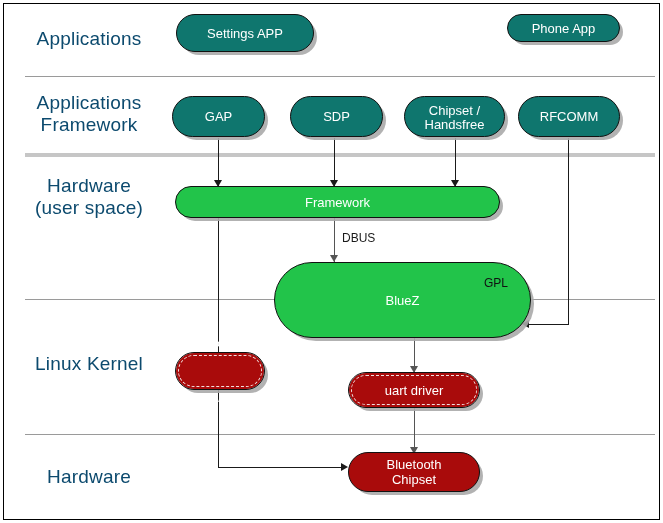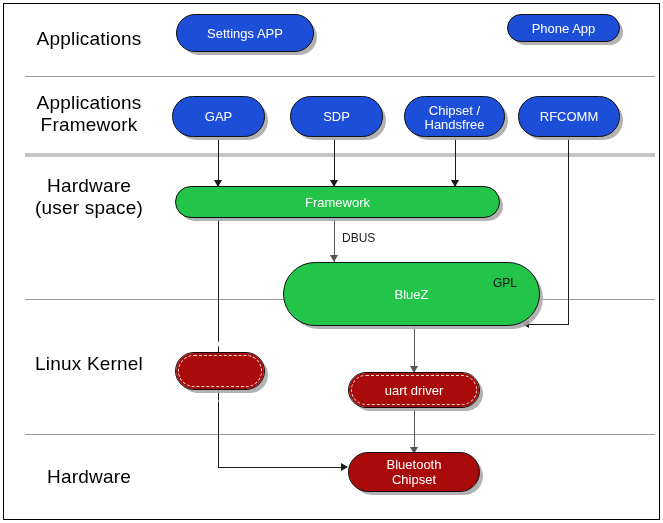--- a/index.html
+++ b/index.html
@@ -18,21 +18,21 @@
     box-sizing:border-box;
   }
   
   .sep{position:absolute;left:25px;width:630px;background:#c9c9c9;}
   .sep.thick{height:4px;background:#c6c6c6;}
   .sep.thin{height:1px;background:#9a9a9a;}
 
   
   .layer-label{
     position:absolute;
-    color:#000000;
+    color:#0c4a6e;
     font-size:19px;
     line-height:22px;
     text-align:center;
     width:170px;
     left:4px;
     letter-spacing:0.2px;
   }
 
   
   .node{
@@ -44,21 +44,21 @@
     justify-content:center;
     color:#ffffff;
     text-align:center;
     border-radius:999px;
     border:1px solid #111111;
     box-shadow:4px 4px 0 -1px rgba(170,170,170,0.9);
     z-index:4;
   }
   .node .l1{font-size:13px;line-height:15px;}
   .node .l2{font-size:13px;line-height:13px;}
-  .node.blue{background:#1d4ed8;}
+  .node.blue{background:#0f766e;}
   .node.green{background:#22c44a;}
   .node.red{background:#a90b0b;}
   .node.dashed{
     border:1px solid #111111;
     background-clip:padding-box;
     gap:38px;
   }
   .node.dashed::after{
     content:"";
     position:absolute;
@@ -180,21 +180,21 @@
   </div>
 
   <div class="node blue" style="left:518px;top:96px;width:102px;height:41px;">
     <span class="l1">RFCOMM</span>
   </div>
 
   <div class="node green" style="left:175px;top:186px;width:325px;height:32px;">
     <span class="l1">Framework</span>
   </div>
 
-  <div class="node green" style="left:283px;top:262px;width:257px;height:64px;">
+  <div class="node green" style="left:274px;top:262px;width:257px;height:76px;">
     <span class="corner-tag" style="right:22px;top:14px;">GPL</span>
     <span class="l1">BlueZ</span>
   </div>
 
   <div class="node red dashed" style="left:175px;top:352px;width:90px;height:38px;">
     <span class="l1">BT Power</span>
     <span class="l2">On / Off</span>
   </div>
 
   <div class="node red dashed" style="left:348px;top:372px;width:132px;height:36px;">

